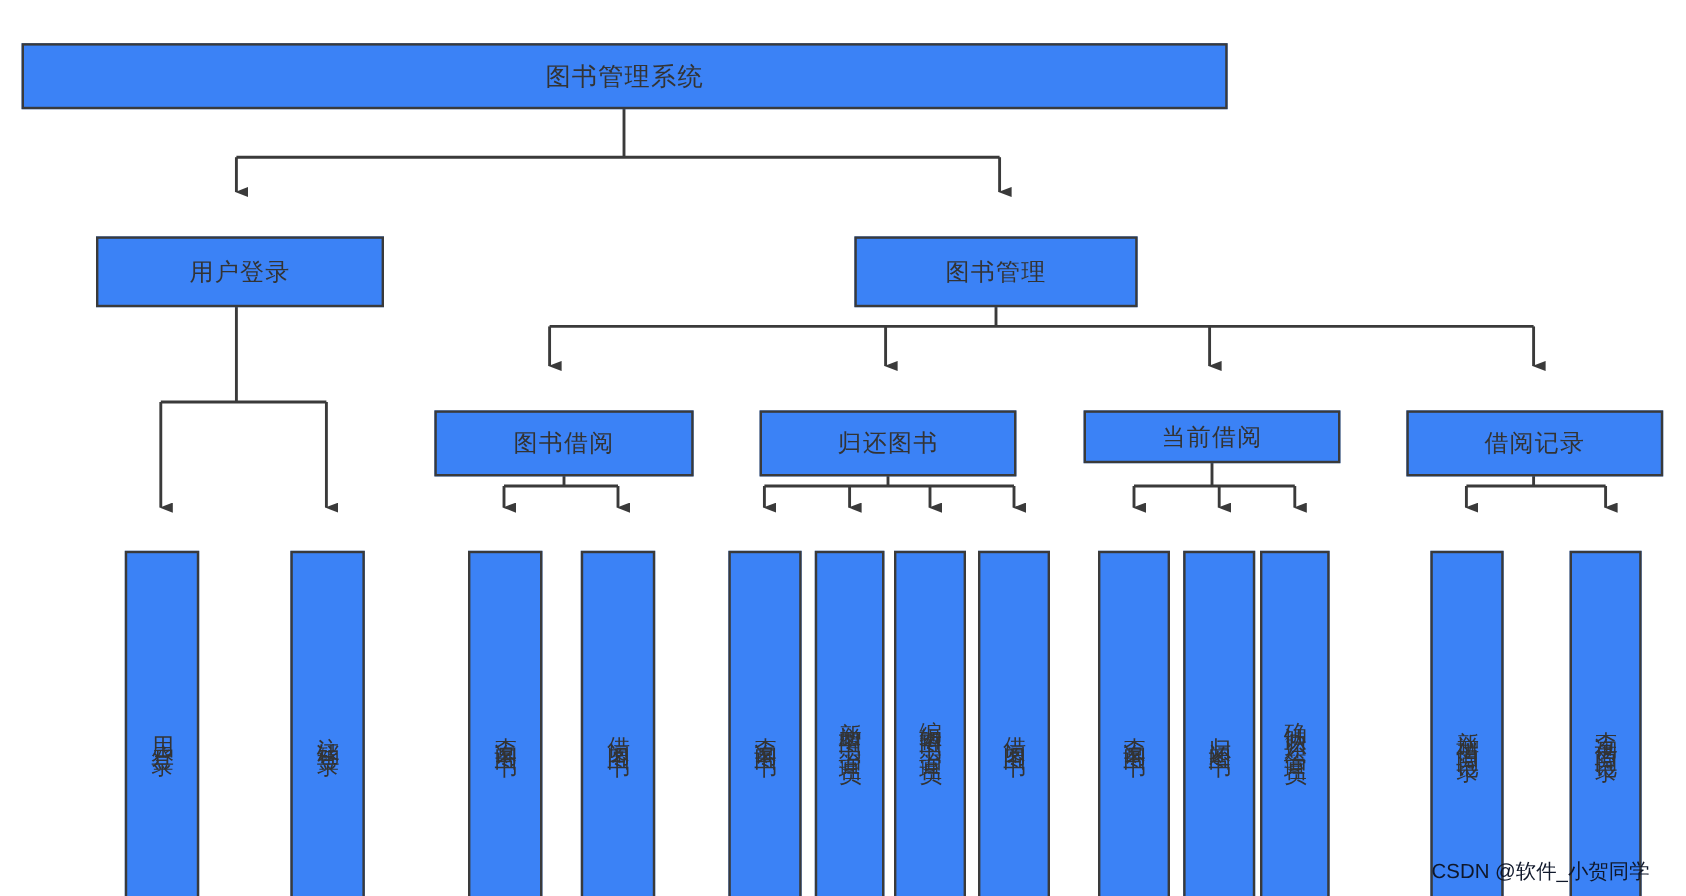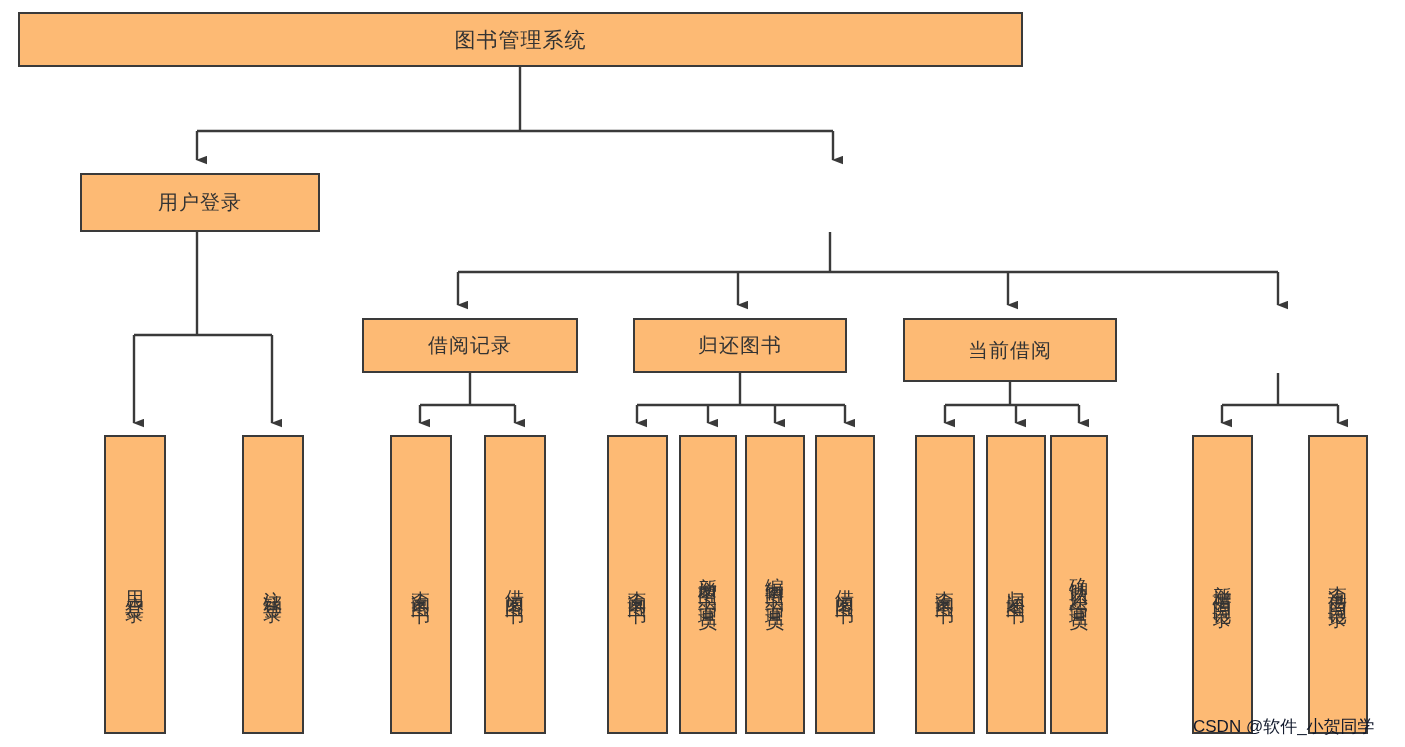--- a/index.html
+++ b/index.html
@@ -1,20 +1,20 @@
 <!DOCTYPE html>
 <html><head>
 <meta charset="utf-8">
 <style>
   html,body{margin:0;padding:0;background:#ffffff;}
   body{font-family:"Liberation Sans","DejaVu Sans",sans-serif;}
   #canvas{position:relative;width:1405px;height:747px;background:#ffffff;overflow:hidden;}
   svg#wires{position:absolute;left:0;top:0;width:1405px;height:747px;pointer-events:none;}
-  .node{position:absolute;box-sizing:border-box;border:2px solid #3a3a3a;background:#fdba74;
-        display:flex;align-items:center;justify-content:center;color:#333333;}
+  .node{position:absolute;box-sizing:border-box;border:2px solid #3a3a3a;background:#3b82f6;
+        display:flex;align-items:center;justify-content:center;color:#333333;margin-top:24px;}
   .node.h{font-size:20px;letter-spacing:1px;}
   .node.root{font-size:21px;}
   .node.v{writing-mode:vertical-rl;text-orientation:upright;font-size:19px;letter-spacing:5px;
           padding-top:6px;padding-bottom:6px;align-items:center;justify-content:center;line-height:1;}
   .node.v .vtext{writing-mode:vertical-rl;text-orientation:upright;display:block;}
   .watermark{position:absolute;color:#0f172a;font-size:17px;white-space:nowrap;}
 </style>
 </head>
 <body>
 
@@ -70,29 +70,35 @@
     </g>
   </svg>
 
   <div class="node h root" style="left:18px;top:12px;width:1005px;height:55px;">
     <span>图书管理系统</span>
   </div>
 
   <div class="node h" style="left:80px;top:173px;width:240px;height:59px;">
     <span>用户登录</span>
   </div>
+  <div class="node h" style="left:712px;top:173px;width:236px;height:59px;">
+    <span>图书管理</span>
+  </div>
 
   <div class="node h" style="left:362px;top:318px;width:216px;height:55px;">
-    <span>借阅记录</span>
+    <span>图书借阅</span>
   </div>
   <div class="node h" style="left:633px;top:318px;width:214px;height:55px;">
     <span>归还图书</span>
   </div>
-  <div class="node h" style="left:903px;top:318px;width:214px;height:64px;text-align:center;">
+  <div class="node h" style="left:903px;top:318px;width:214px;height:44px;text-align:center;">
     <span>当前借阅</span>
+  </div>
+  <div class="node h" style="left:1172px;top:318px;width:214px;height:55px;">
+    <span>借阅记录</span>
   </div>
 
   <div class="node v" style="left:104px;top:435px;width:62px;height:299px;">
     <span class="vtext">用户登录</span>
   </div>
   <div class="node v" style="left:242px;top:435px;width:62px;height:299px;">
     <span class="vtext">注销登录</span>
   </div>
 
   <div class="node v" style="left:390px;top:435px;width:62px;height:299px;">

